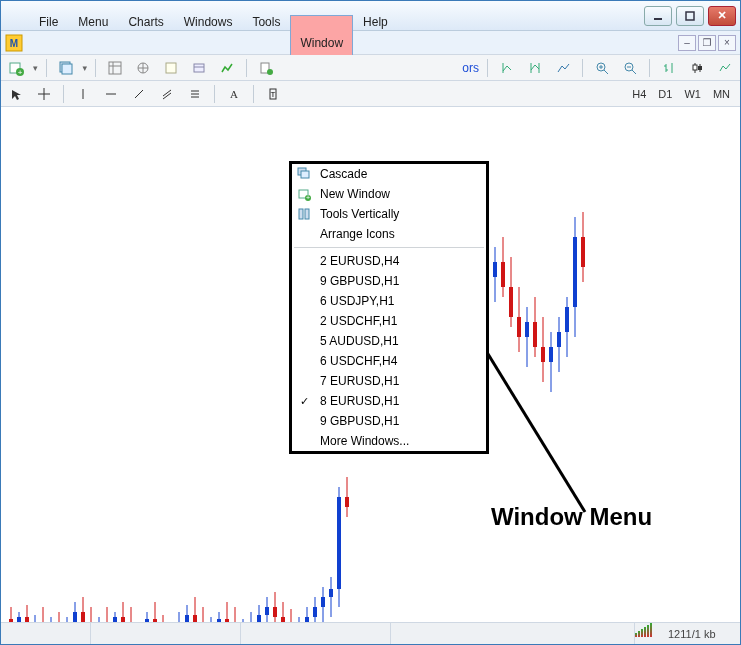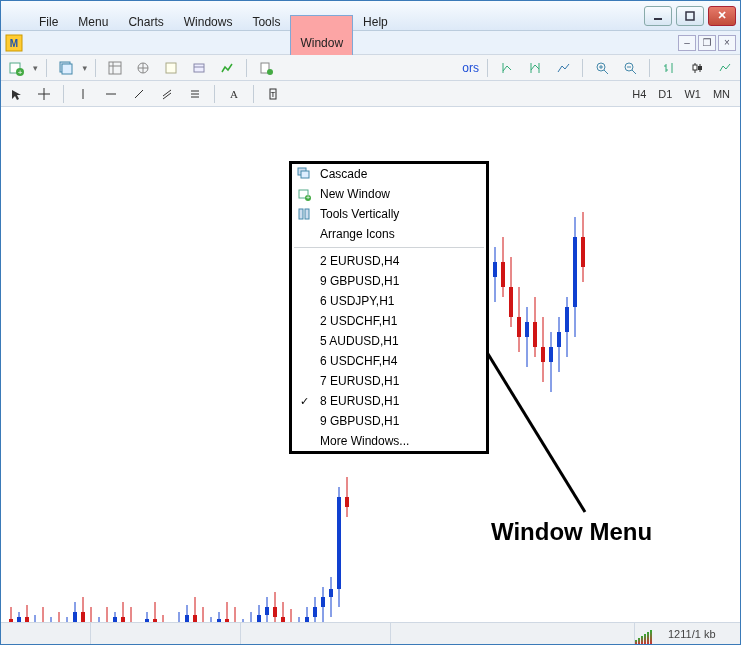--- a/index.html
+++ b/index.html
@@ -13,21 +13,21 @@
   .menubar .mitem { padding: 0 10px; cursor: default; }
   .menubar .mitem.active { background: #fca5a5; border: 1px solid #7fa8d6; padding: 20px 9px; }
   .menubar .mdi { margin-left: auto; display: flex; gap: 2px; }
   .menubar .mdi .mbtn { width: 18px; height: 16px; border: 1px solid #aac; background: #f3f7fc; font-size: 10px; display:flex; align-items:center; justify-content:center; color:#556; }
   .toolbar { height: 26px; background: #f3f5f7; border-bottom: 1px solid #cfd8e3; display: flex; align-items: center; padding: 0 4px; gap: 6px; font-size: 11px; }
   .tbtn { width: 22px; height: 20px; border: 1px solid transparent; display: flex; align-items: center; justify-content: center; }
   .sep { width: 1px; height: 18px; background: #c3cdd7; margin: 0 2px; }
   .toolbar2 { height: 26px; background: #f3f5f7; border-bottom: 1px solid #cfd8e3; display: flex; align-items: center; padding: 0 4px; gap: 6px; font-size: 11px; color:#333; }
   .tf { padding: 2px 6px; }
   .chart-area { flex: 1; position: relative; background: #fff; overflow: hidden; }
-  .statusbar { height: 22px; background: #eef1f4; border-top: 1px solid #cfd8e3; display: flex; align-items: flex-end; font-size: 11px; color: #444; }
+  .statusbar { height: 22px; background: #eef1f4; border-top: 1px solid #cfd8e3; display: flex; align-items: flex-start; font-size: 11px; color: #444; }
   .statusbar .cell { border-right: 1px solid #cfd8e3; height: 100%; display:flex; align-items:center; padding: 0 8px; }
   .statusbar .spacer { flex: 1; }
   .statusbar .bars { display:flex; align-items:flex-end; gap:1px; margin-right:8px; height:14px; }
   .statusbar .bars span { width:2px; background: linear-gradient(to top,#c33,#3a3); }
   .dropdown { position: absolute; left: 288px; top: 54px; width: 200px; background: #fff; border: 3px solid #000; z-index: 50; font-size: 12px; }
   .dropdown ul { list-style: none; }
   .dropdown li { display: flex; align-items: center; padding: 3px 8px 3px 28px; position: relative; cursor: default; }
   .dropdown li .ico { position: absolute; left: 4px; width: 16px; height: 16px; display:flex; align-items:center; justify-content:center; }
   .dropdown li.divider { height: 1px; background: #d0d4d8; padding: 0; margin: 3px 2px; }
   .dropdown li.checked::before { content: "✓"; position: absolute; left: 8px; font-size: 11px; }
@@ -411,21 +411,21 @@
           <li>7 EURUSD,H1</li>
           <li class="checked">8 EURUSD,H1</li>
           <li>9 GBPUSD,H1</li>
           <li>More Windows...</li>
         </ul>
     </div>
 
     <svg class="annotation-line" style="left:444px;top:180px" width="150" height="240">
       <line x1="5" y1="5" x2="140" y2="225" stroke="#000" stroke-width="3"></line>
     </svg>
-    <div class="annotation-text" style="left:490px;top:411px">Window Menu</div>
+    <div class="annotation-text" style="left:490px;top:396px">Window Menu</div>
   </div>
 
   <div class="statusbar">
     <div class="cell" style="width:90px"></div>
     <div class="cell" style="width:150px"></div>
     <div class="cell" style="width:150px"></div>
     <div class="cell spacer"></div>
     <div class="bars">
       <span style="height:4px"></span>
         <span style="height:6px"></span>

